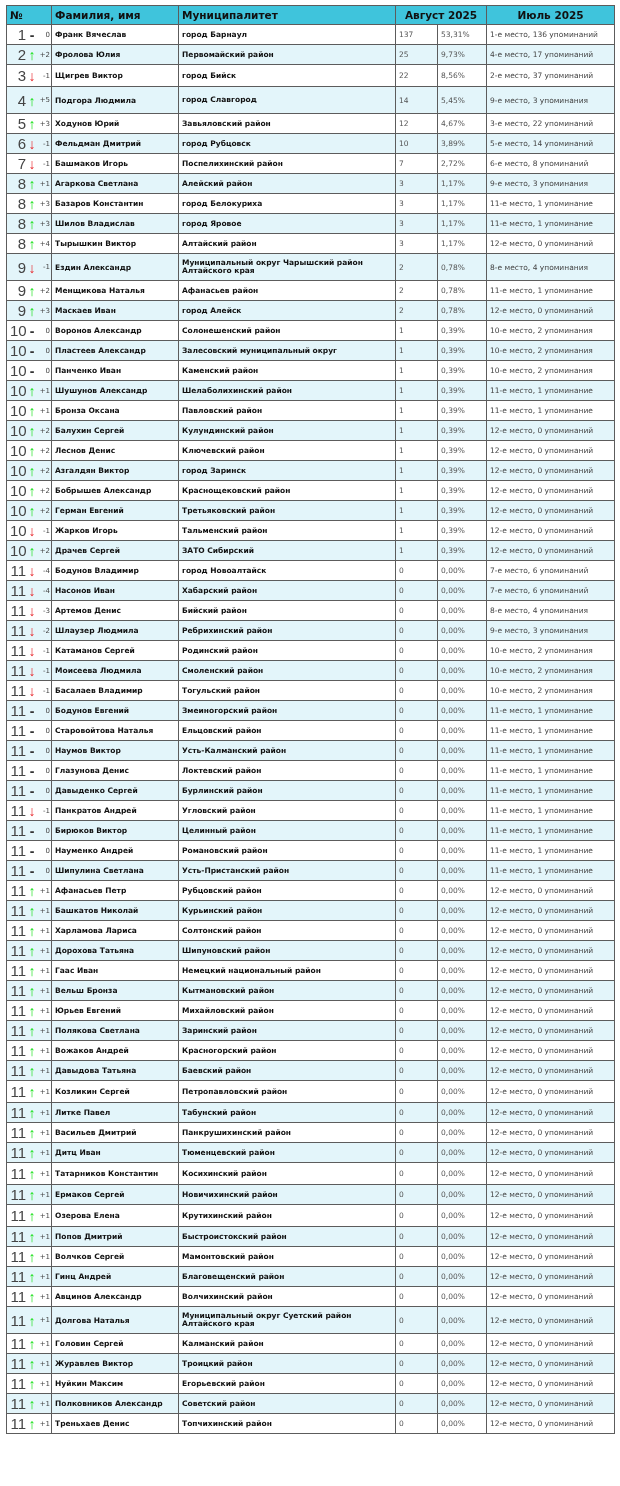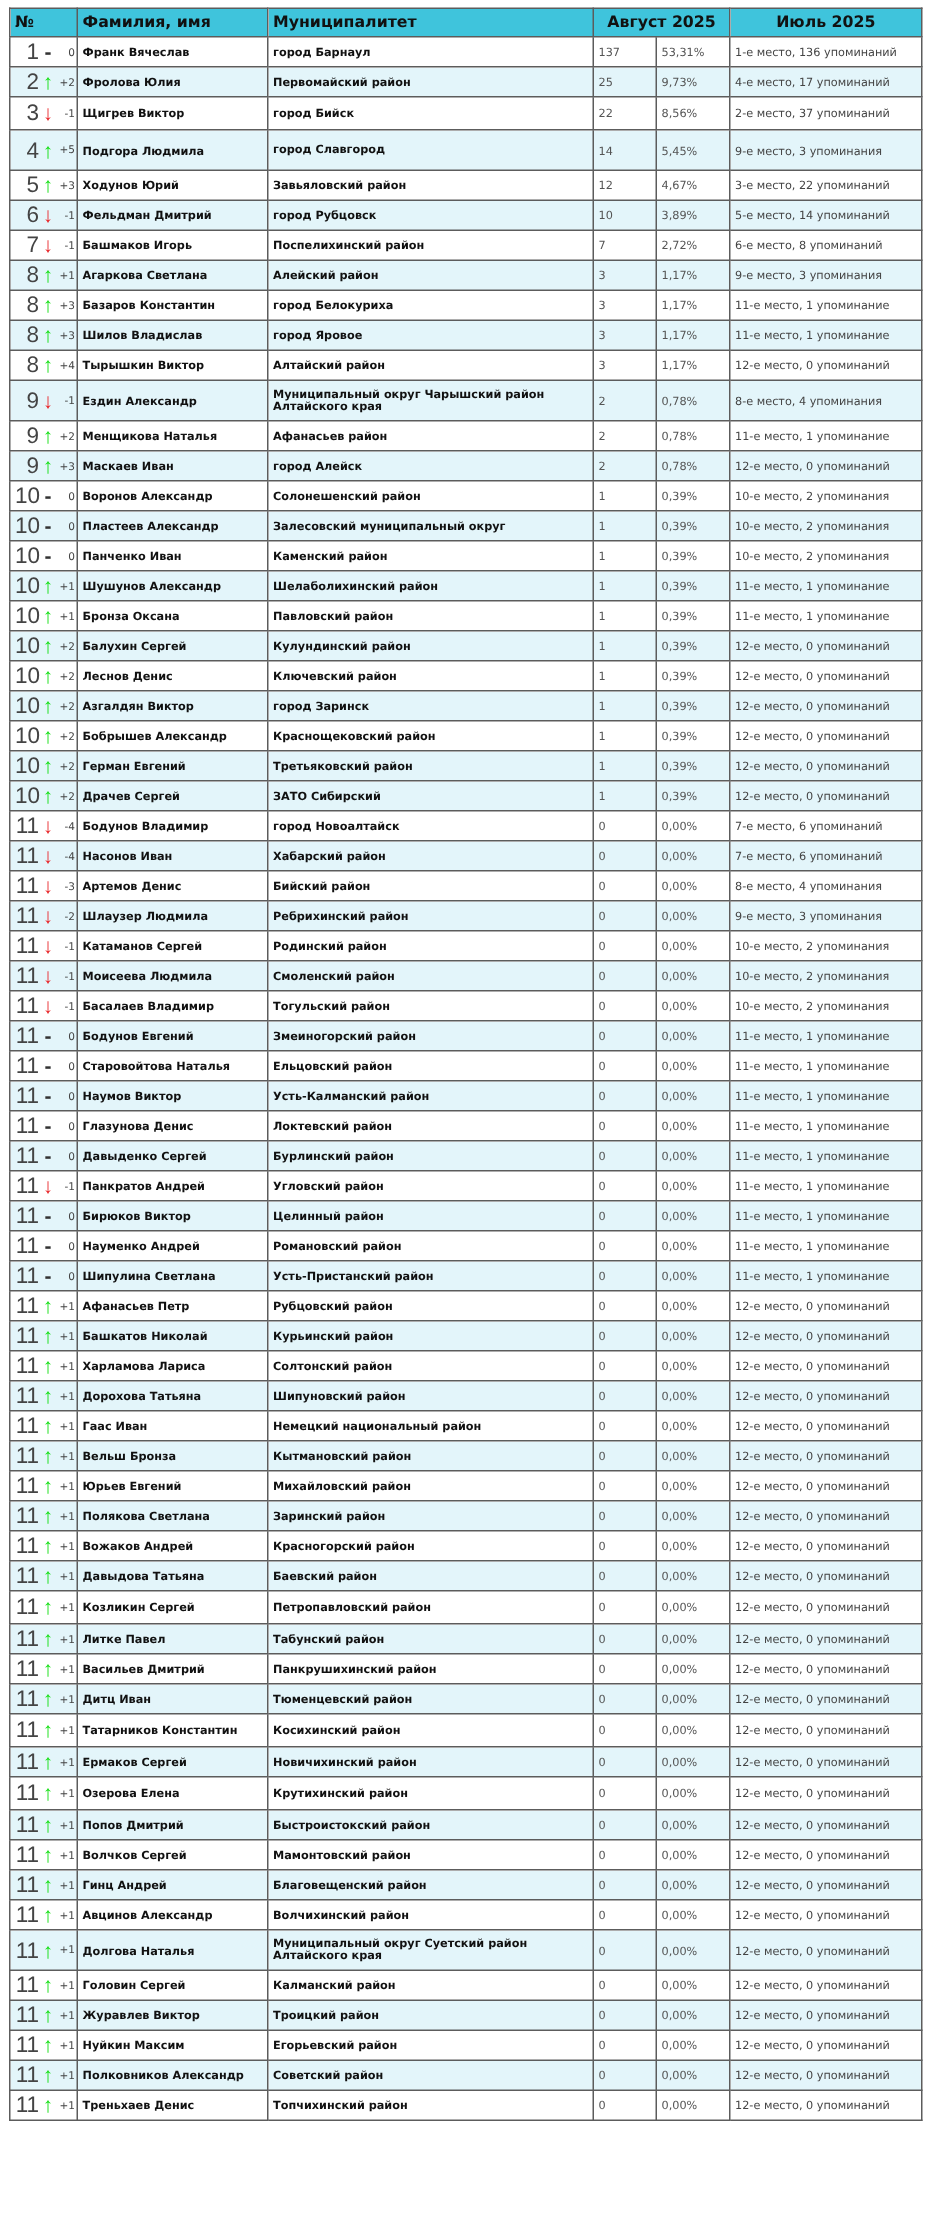--- a/index.html
+++ b/index.html
@@ -263,20 +263,29 @@
       </tr>
       <tr class="r alt">
         <td class="rank"><span class="num">10</span><span class="arr up">↑</span></td>
         <td class="delta">+2</td>
         <td class="name">Герман Евгений</td>
         <td class="muni">Третьяковский район</td>
         <td class="cnt">1</td>
         <td class="pct">0,39%</td>
         <td class="jul">12-е место, 0 упоминаний</td>
       </tr>
+      <tr class="r">
+        <td class="rank"><span class="num">10</span><span class="arr down">↓</span></td>
+        <td class="delta">-1</td>
+        <td class="name">Жарков Игорь</td>
+        <td class="muni">Тальменский район</td>
+        <td class="cnt">1</td>
+        <td class="pct">0,39%</td>
+        <td class="jul">12-е место, 0 упоминаний</td>
+      </tr>
       <tr class="r alt">
         <td class="rank"><span class="num">10</span><span class="arr up">↑</span></td>
         <td class="delta">+2</td>
         <td class="name">Драчев Сергей</td>
         <td class="muni">ЗАТО Сибирский</td>
         <td class="cnt">1</td>
         <td class="pct">0,39%</td>
         <td class="jul">12-е место, 0 упоминаний</td>
       </tr>
       <tr class="r">

